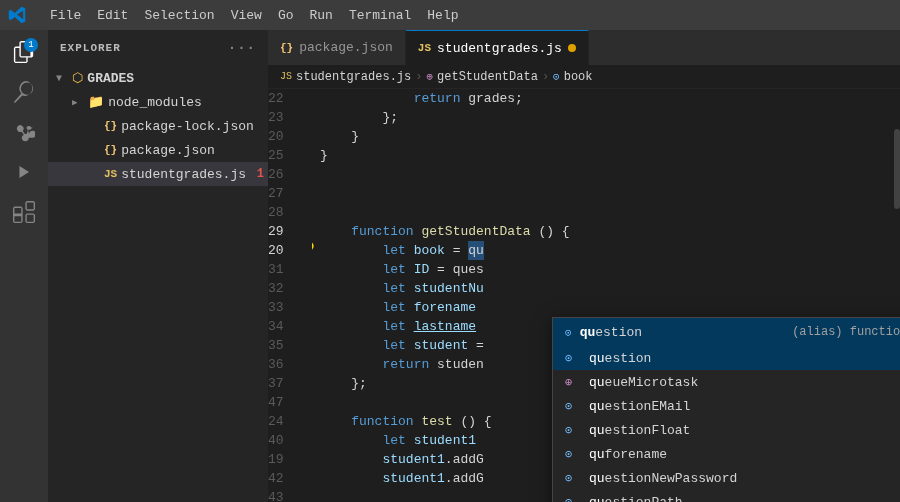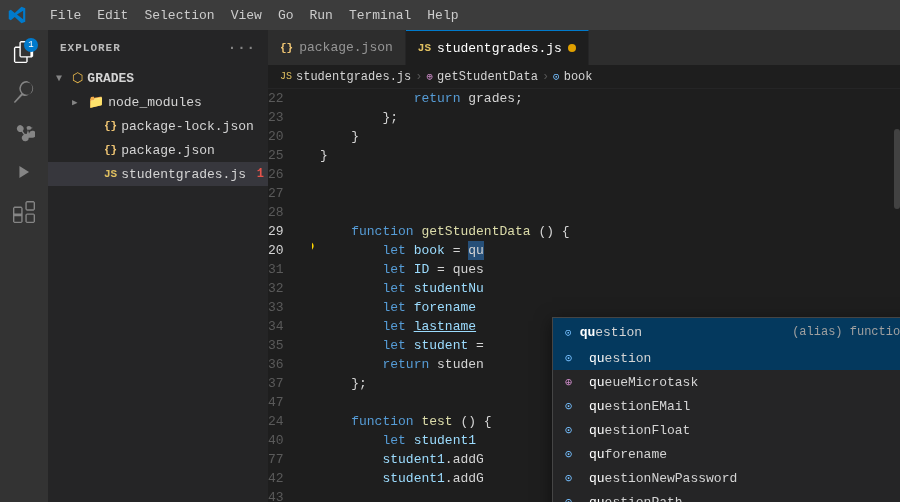--- a/index.html
+++ b/index.html
@@ -433,21 +433,21 @@
         <div class="line-num-row">31</div>
         <div class="line-num-row">32</div>
         <div class="line-num-row">33</div>
         <div class="line-num-row">34</div>
         <div class="line-num-row">35</div>
         <div class="line-num-row">36</div>
         <div class="line-num-row">37</div>
         <div class="line-num-row">47</div>
         <div class="line-num-row">24</div>
         <div class="line-num-row">40</div>
-        <div class="line-num-row">77</div>
+        <div class="line-num-row">19</div>
         <div class="line-num-row">42</div>
         <div class="line-num-row">43</div>
       </div>
 
       <div class="code-content">
 
         <div class="code-line">
           <span style="color:#d4d4d4;">&nbsp;&nbsp;&nbsp;&nbsp;&nbsp;&nbsp;&nbsp;&nbsp;&nbsp;&nbsp;&nbsp;&nbsp;</span><span class="kw">return</span><span> grades;</span>
         </div>
 

